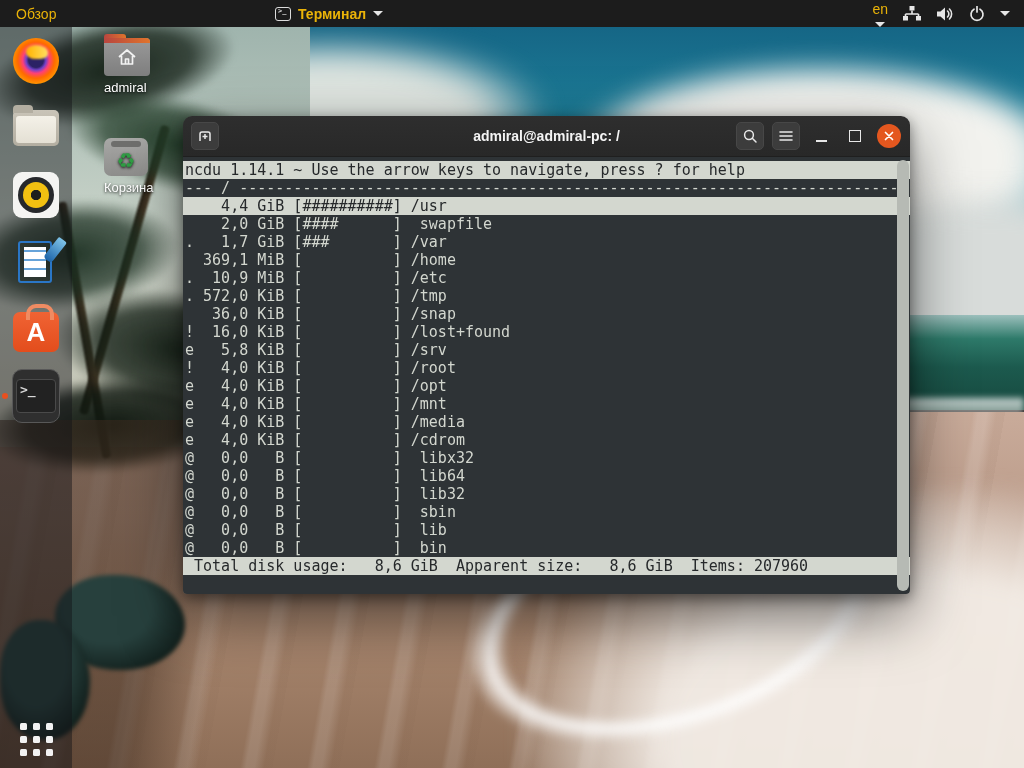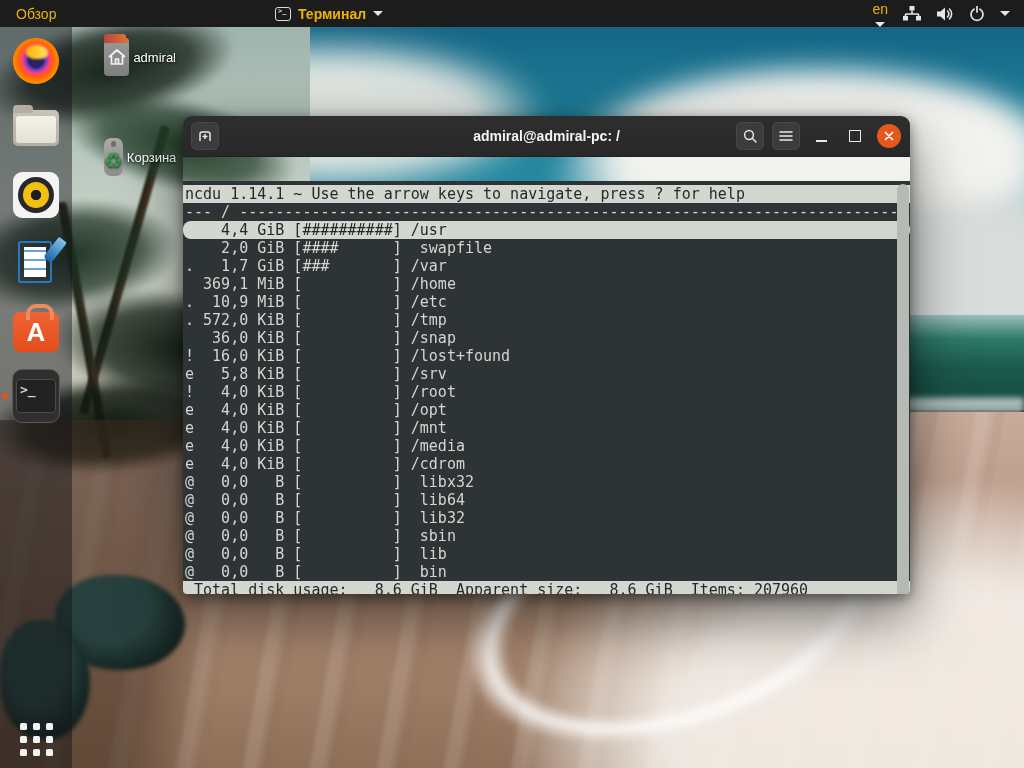--- a/index.html
+++ b/index.html
@@ -78,21 +78,21 @@
     display:flex; align-items:center; justify-content:center; color:#fff; font-weight:bold; font-size:26px; }
   .us::before { content:""; position:absolute; top:-8px; left:13px; width:20px; height:12px; border:4px solid #ef8b62; border-bottom:none; border-radius:10px 10px 0 0; }
   .term-tile { width:54px; height:54px; background:#2f2f2f; border:1px solid #585858; border-radius:10px; display:flex; align-items:center; justify-content:center; }
   .term-screen { width:40px; height:34px; background:#222; border:1px solid #4a4a4a; border-radius:4px; color:#d8d8d8;
     font:bold 13px "DejaVu Sans Mono", monospace; padding:2px 3px; }
   .run-dot { position:absolute; left:-10px; top:21px; width:6px; height:6px; border-radius:50%; background:#e8501f; }
   .show-apps { margin-top:auto; margin-bottom:12px; display:grid; grid-template-columns:repeat(3,7px); grid-template-rows:repeat(3,7px); gap:6px; }
   .show-apps span { background:#f2f2f2; border-radius:1.5px; }
 
   
-  .desk-icon { position:absolute; width:72px; display:flex; flex-direction:row; align-items:center; gap:4px; z-index:5;
+  .desk-icon { position:absolute; width:72px; display:flex; flex-direction:column; align-items:flex-start; gap:4px; z-index:5;
     color:#fff; font-size:13px; text-shadow:0 1px 3px rgba(0,0,0,.9); }
   .di-home { left:104px; top:38px; }
   .di-trash { left:104px; top:138px; }
   .home-folder { width:46px; height:38px; background:linear-gradient(180deg,#9a9a9a,#7e7e7e); border-radius:4px; position:relative;
     display:flex; align-items:center; justify-content:center; }
   .home-folder::before { content:""; position:absolute; left:0; top:-4px; width:22px; height:7px; border-radius:3px 3px 0 0;
     background:linear-gradient(90deg,#b8453f,#e0742c); }
   .home-folder::after { content:""; position:absolute; left:0; top:0; right:0; height:5px; background:linear-gradient(90deg,#b8453f,#e0742c); border-radius:4px 4px 0 0; }
   .home-glyph { position:relative; z-index:1; }
   .trash-body { width:44px; height:38px; background:linear-gradient(180deg,#a8a8a6,#8e8e8c); border-radius:7px; position:relative;
@@ -109,24 +109,24 @@
   .tb-btn { width:28px; height:28px; background:#3c3c3c; border:1px solid #474747; border-radius:5px;
     display:flex; align-items:center; justify-content:center; }
   .win-title { position:absolute; left:50%; transform:translateX(-50%); color:#f4f4f4; font-weight:bold; font-size:14px; white-space:nowrap; }
   .tb-controls { margin-left:auto; display:flex; align-items:center; gap:8px; }
   .wc { width:26px; height:26px; display:flex; align-items:center; justify-content:center; }
   .wc-min::after { content:""; width:11px; height:2px; background:#e8e8e8; margin-top:10px; }
   .wc-max::after { content:""; width:10px; height:10px; border:1.5px solid #e8e8e8; }
   .wc-close { width:24px; height:24px; border-radius:50%; background:#e4571f; }
 
   .term-body { position:relative; height:437px; background:#2e3336; padding-top:4px;
-    font-family:"DejaVu Sans Mono", monospace; font-size:15px; line-height:18px; color:#d3d7cf;margin-top:24px; }
+    font-family:"DejaVu Sans Mono", monospace; font-size:15px; line-height:18px; color:#d3d7cf; }
   .term-row { white-space:pre; height:18px; padding-left:2px; overflow:hidden; }
   .ncdu-bar { background:#d3d7cf; color:#26292b; }
-  .term-row.selected { background:#d3d7cf; color:#26292b;border-radius:8px; }
+  .term-row.selected { background:#d3d7cf; color:#26292b; }
   .scrollbar { position:absolute; top:3px; bottom:3px; right:1px; width:12px; border-radius:7px; background:#b6bab4; z-index:3; }
 </style>
 </head>
 <body>
 
 <div id="stage">
 
   <div class="wp">
     <div class="wp-sky"></div>
     <div class="wp-cloud c1"></div>

